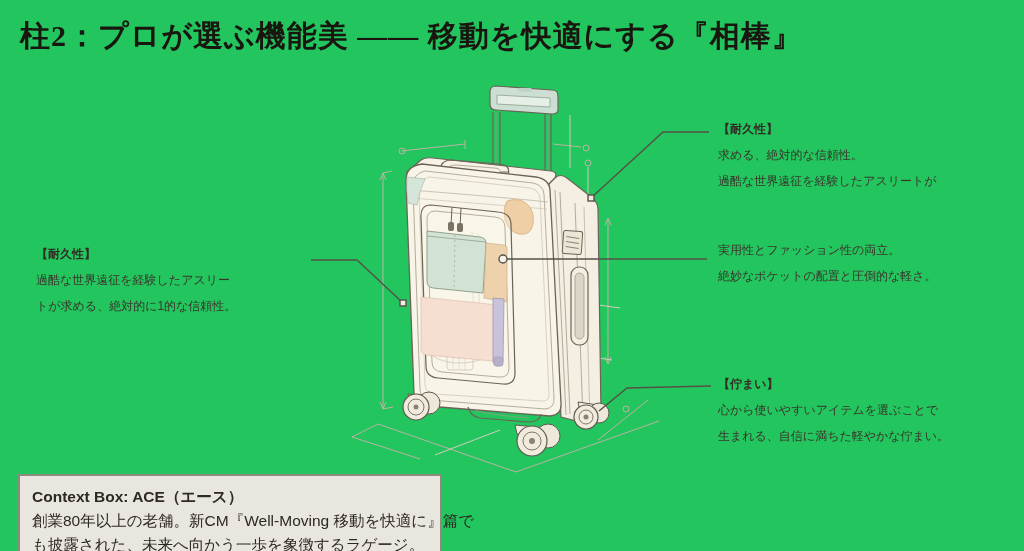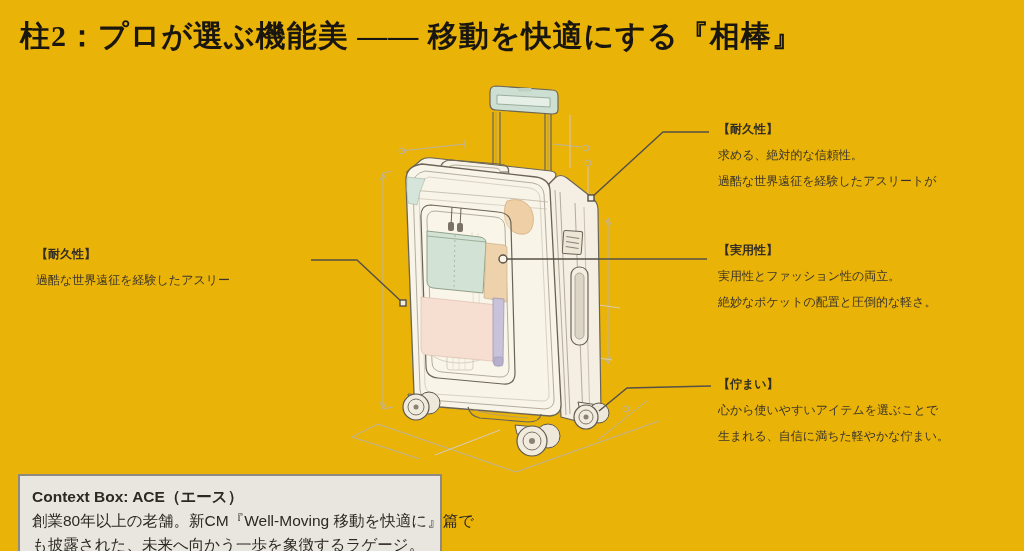--- a/index.html
+++ b/index.html
@@ -1,19 +1,19 @@
 <!DOCTYPE html>
 <html><head>
 <meta charset="utf-8">
 <style>
   html,body{margin:0;padding:0;}
   #stage{
     position:relative;
     width:1024px;height:551px;
-    background:#eab308;
+    background:#22c55e;
     overflow:hidden;
     font-family:"Liberation Sans",sans-serif;
   }
   .title{
     position:absolute;left:20px;top:16px;
     font-family:"Liberation Serif",serif;
     font-size:30px;font-weight:600;
     letter-spacing:1px;
     color:#19150f;
     white-space:nowrap;
@@ -189,30 +189,30 @@
       <circle cx="503" cy="259" r="4" fill="#f9f4e8"></circle>
       <path d="M599,411 L627,388 L711,386"></path>
       <path d="M311,260 L357,260 L403,303"></path>
       <rect x="400" y="300" width="6" height="6" fill="#f1ede1"></rect>
     </g>
   </svg>
 
   <div class="anno anno-left">
     <div class="hd">【耐久性】</div>
     <div>過酷な世界遠征を経験したアスリー</div>
+    <div>トが求める、絶対的に1的な信頼性。</div>
   </div>
 
   <div class="anno anno-top-right">
     <div class="hd">【耐久性】</div>
     <div>求める、絶対的な信頼性。</div>
     <div>過酷な世界遠征を経験したアスリートが</div>
   </div>
 
   <div class="anno anno-mid-right">
-    <div class="hd">【実用性】</div>
     <div>実用性とファッション性の両立。</div>
     <div>絶妙なポケットの配置と圧倒的な軽さ。</div>
   </div>
 
   <div class="anno anno-bottom-right">
     <div class="hd">【佇まい】</div>
     <div>心から使いやすいアイテムを選ぶことで</div>
     <div>生まれる、自信に満ちた軽やかな佇まい。</div>
   </div>
 

